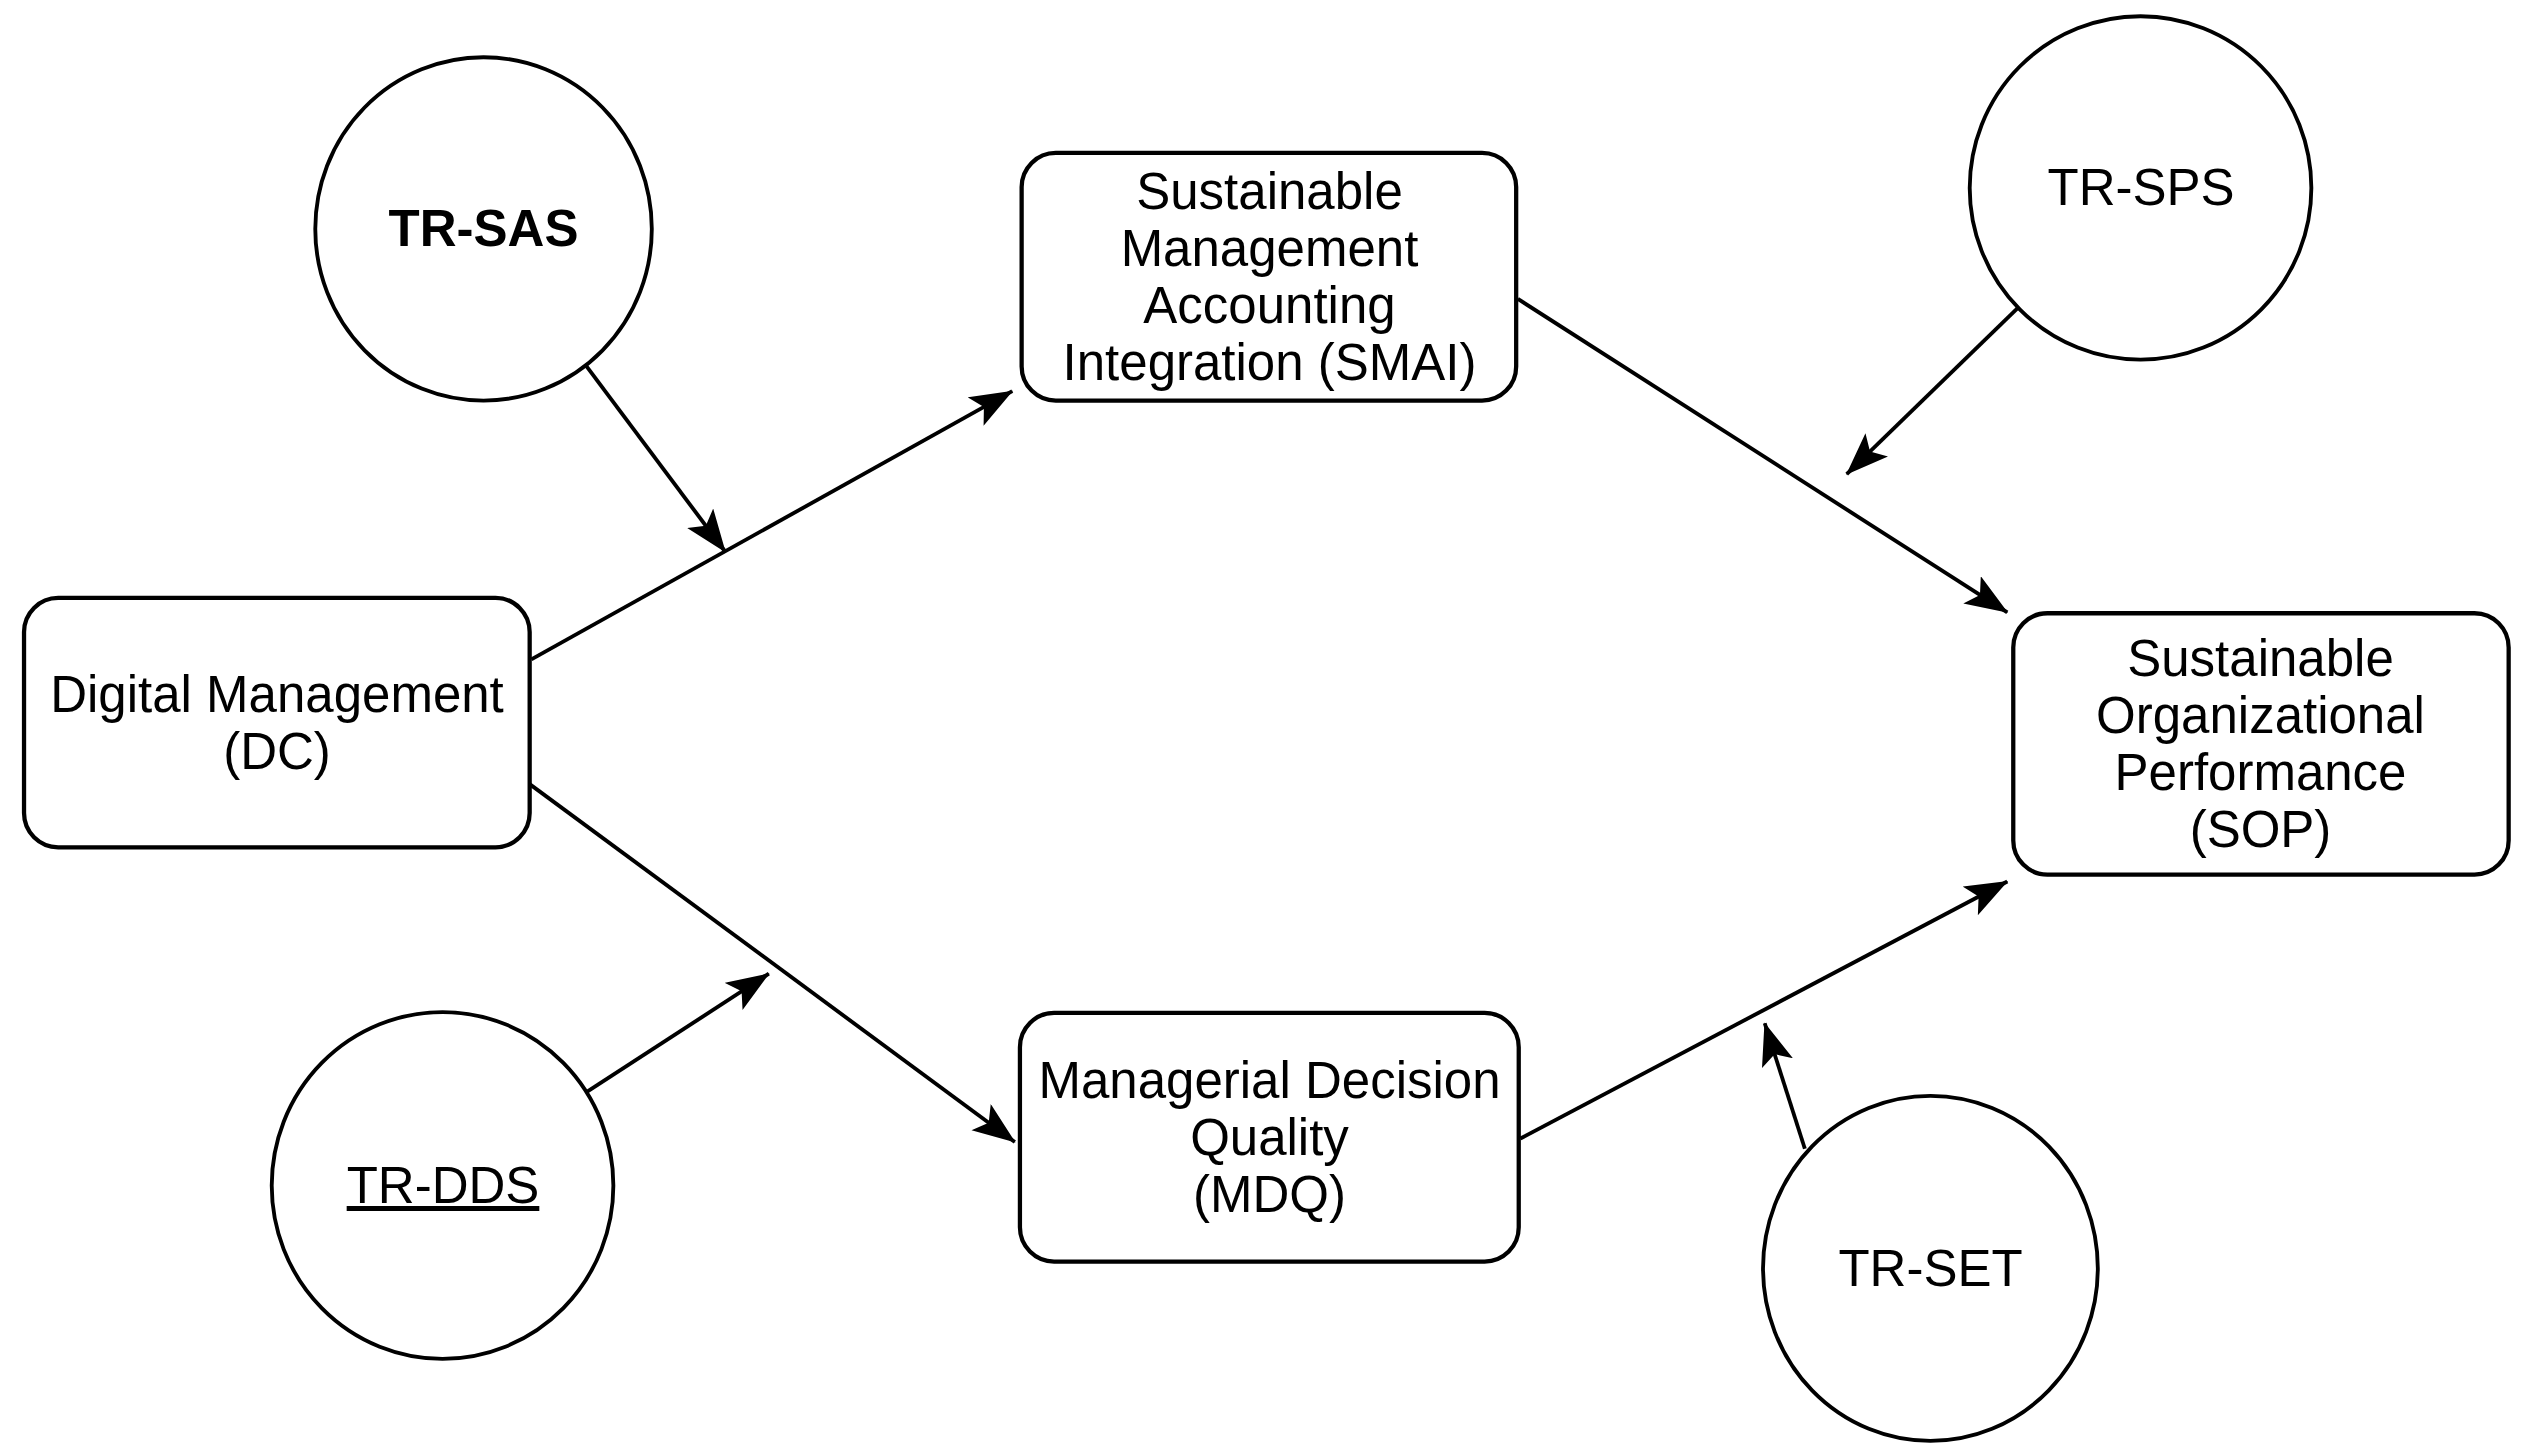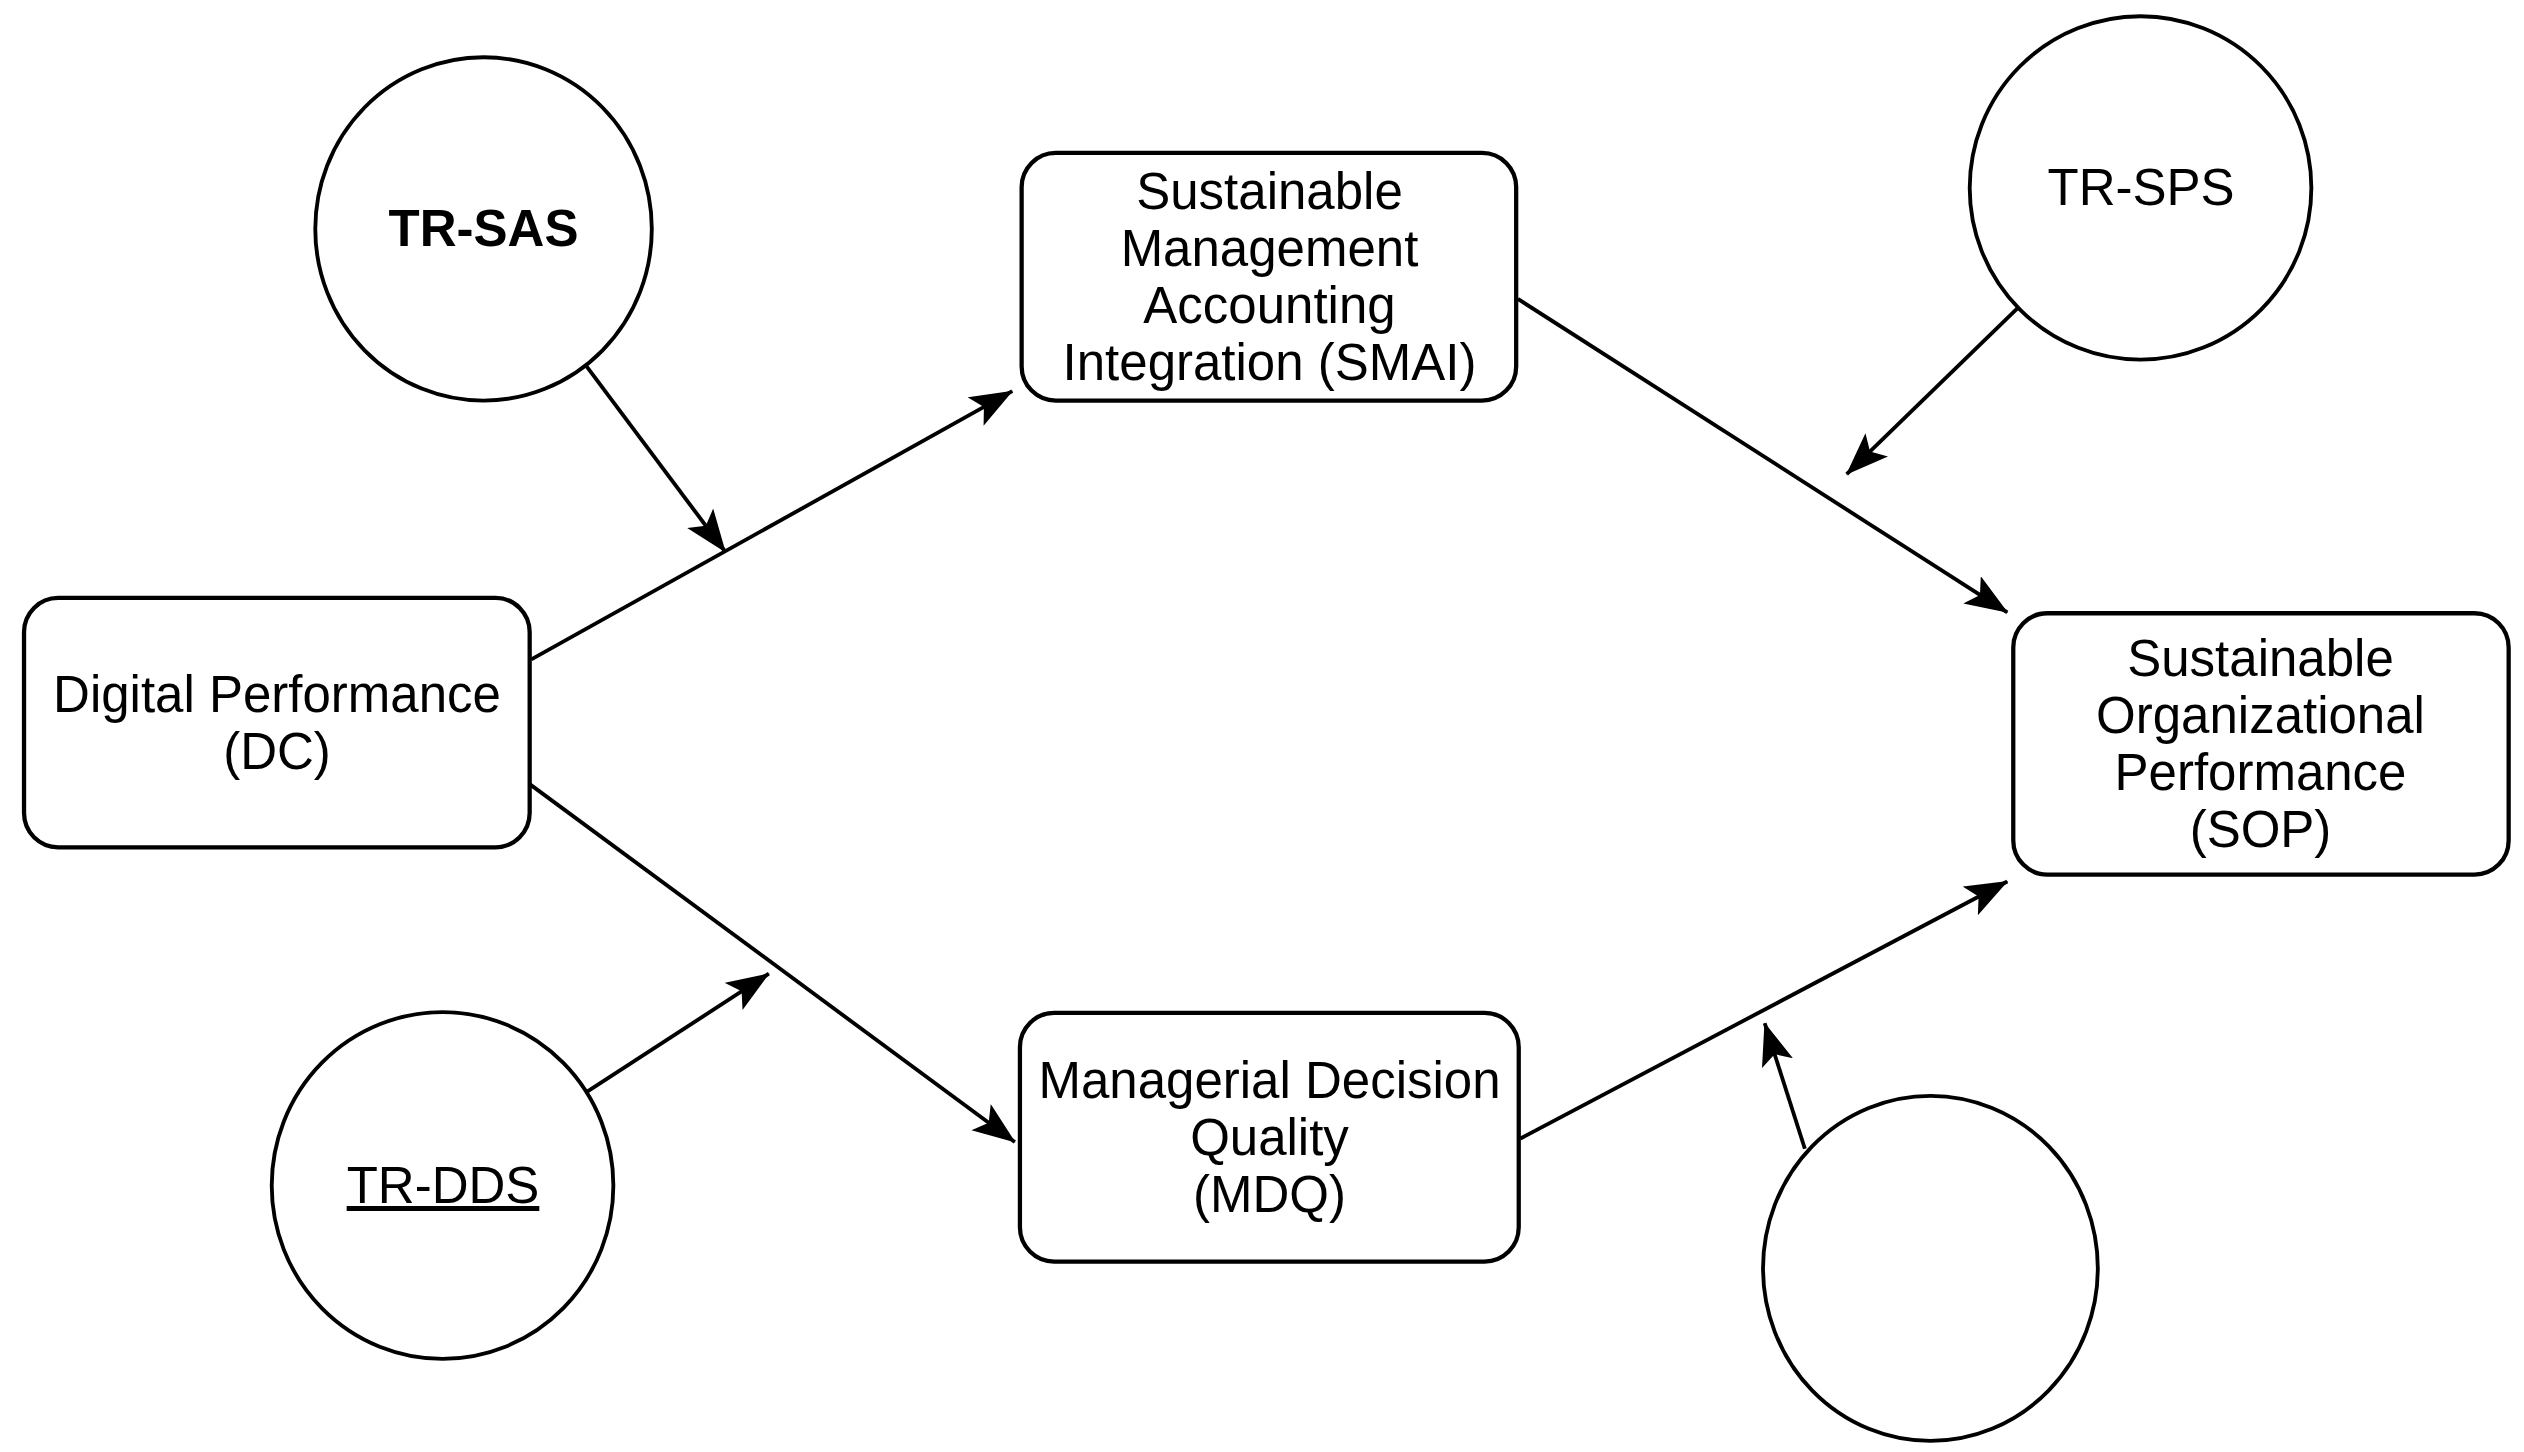--- a/index.html
+++ b/index.html
@@ -72,31 +72,32 @@
     <line x1="620" y1="918" x2="1188" y2="1337" stroke="#000000" stroke-width="4.5" marker-end="url(#arrowhead)"></line>
     <line x1="1777" y1="350" x2="2350" y2="717" stroke="#000000" stroke-width="4.5" marker-end="url(#arrowhead)"></line>
     <line x1="1780" y1="1333" x2="2350" y2="1032" stroke="#000000" stroke-width="4.5" marker-end="url(#arrowhead)"></line>
 
     <line x1="686" y1="428" x2="849" y2="646" stroke="#000000" stroke-width="4.5" marker-end="url(#arrowhead)"></line>
     <line x1="2363" y1="360" x2="2162" y2="555" stroke="#000000" stroke-width="4.5" marker-end="url(#arrowhead)"></line>
     <line x1="686" y1="1279" x2="900" y2="1140" stroke="#000000" stroke-width="4.5" marker-end="url(#arrowhead)"></line>
     <line x1="2113" y1="1345" x2="2066" y2="1198" stroke="#000000" stroke-width="4.5" marker-end="url(#arrowhead)"></line>
   </svg>
 
-  <div class="node-label lbl-dc">Digital Performance
+  <div class="node-label lbl-dc">Digital Management
 (DC)</div>
   <div class="node-label lbl-smai">Sustainable
 Management
 Accounting
 Integration (SMAI)</div>
   <div class="node-label lbl-mdq">Managerial Decision
 Quality
 (MDQ)</div>
   <div class="node-label lbl-sop">Sustainable
 Organizational
 Performance
 (SOP)</div>
   <div class="node-label lbl-tr-sas">TR-SAS</div>
   <div class="node-label lbl-tr-sps">TR-SPS</div>
   <div class="node-label lbl-tr-dds">TR-DDS</div>
+  <div class="node-label lbl-tr-set">TR-SET</div>
 
 </div>
 
 
 </body></html>

